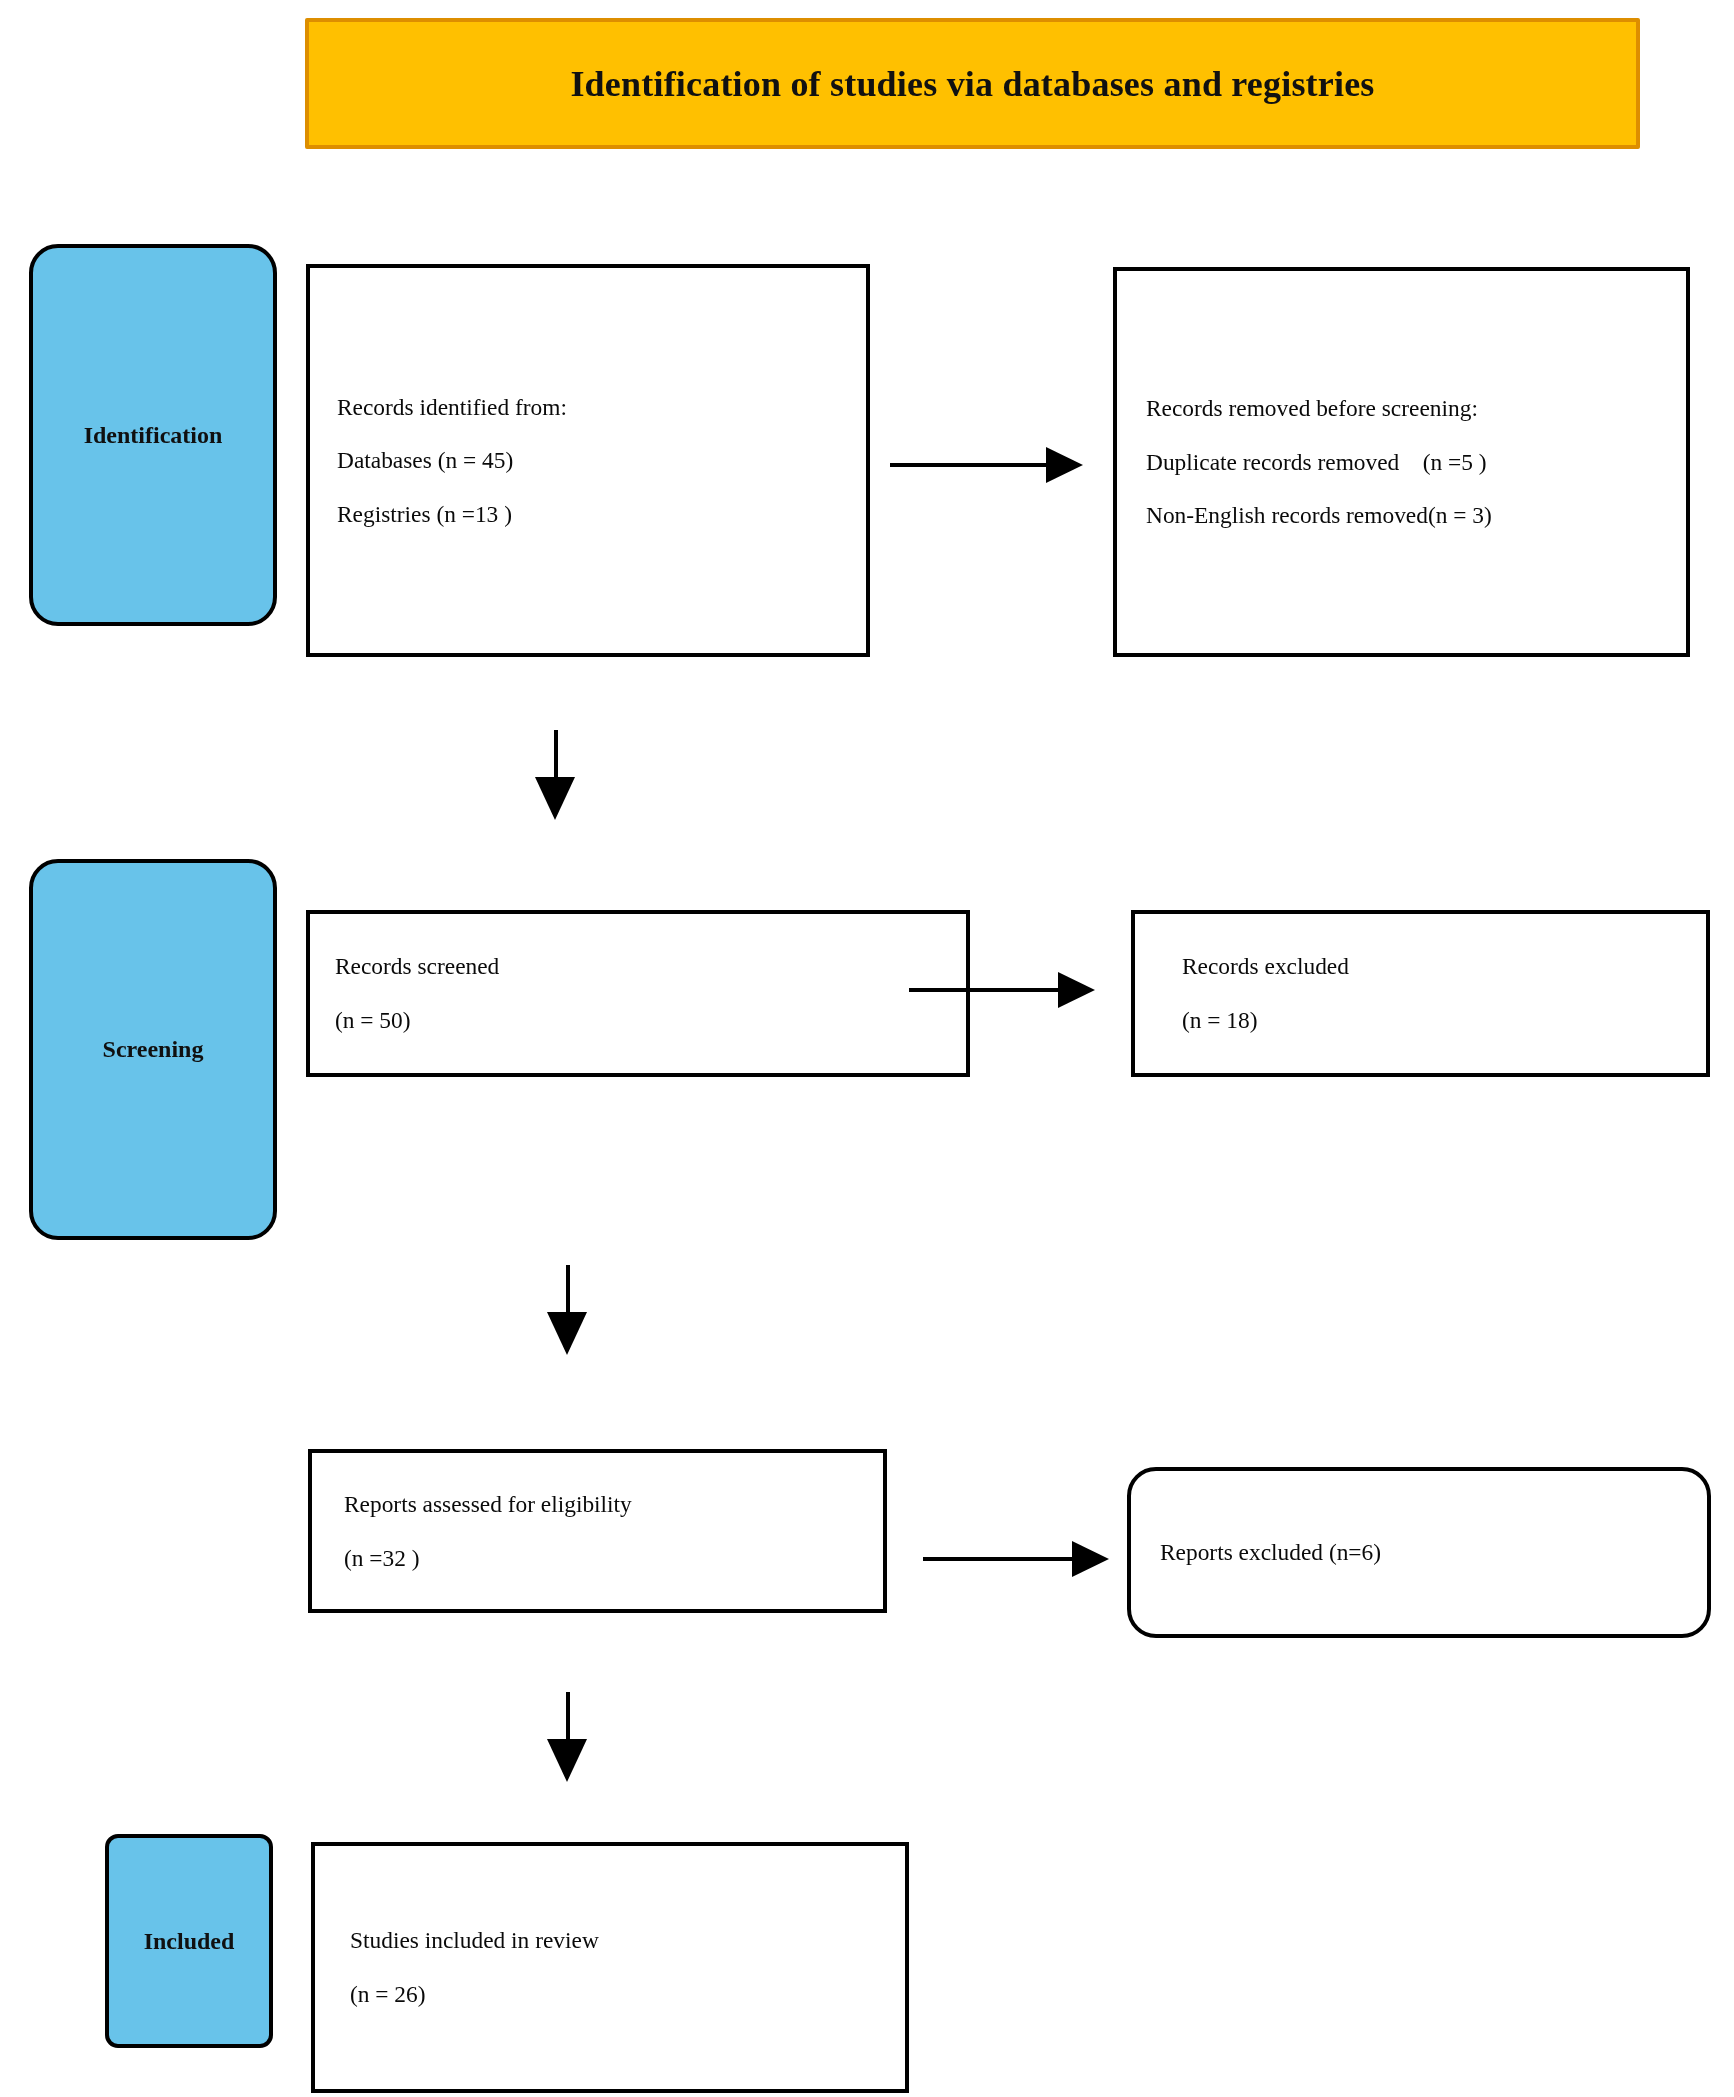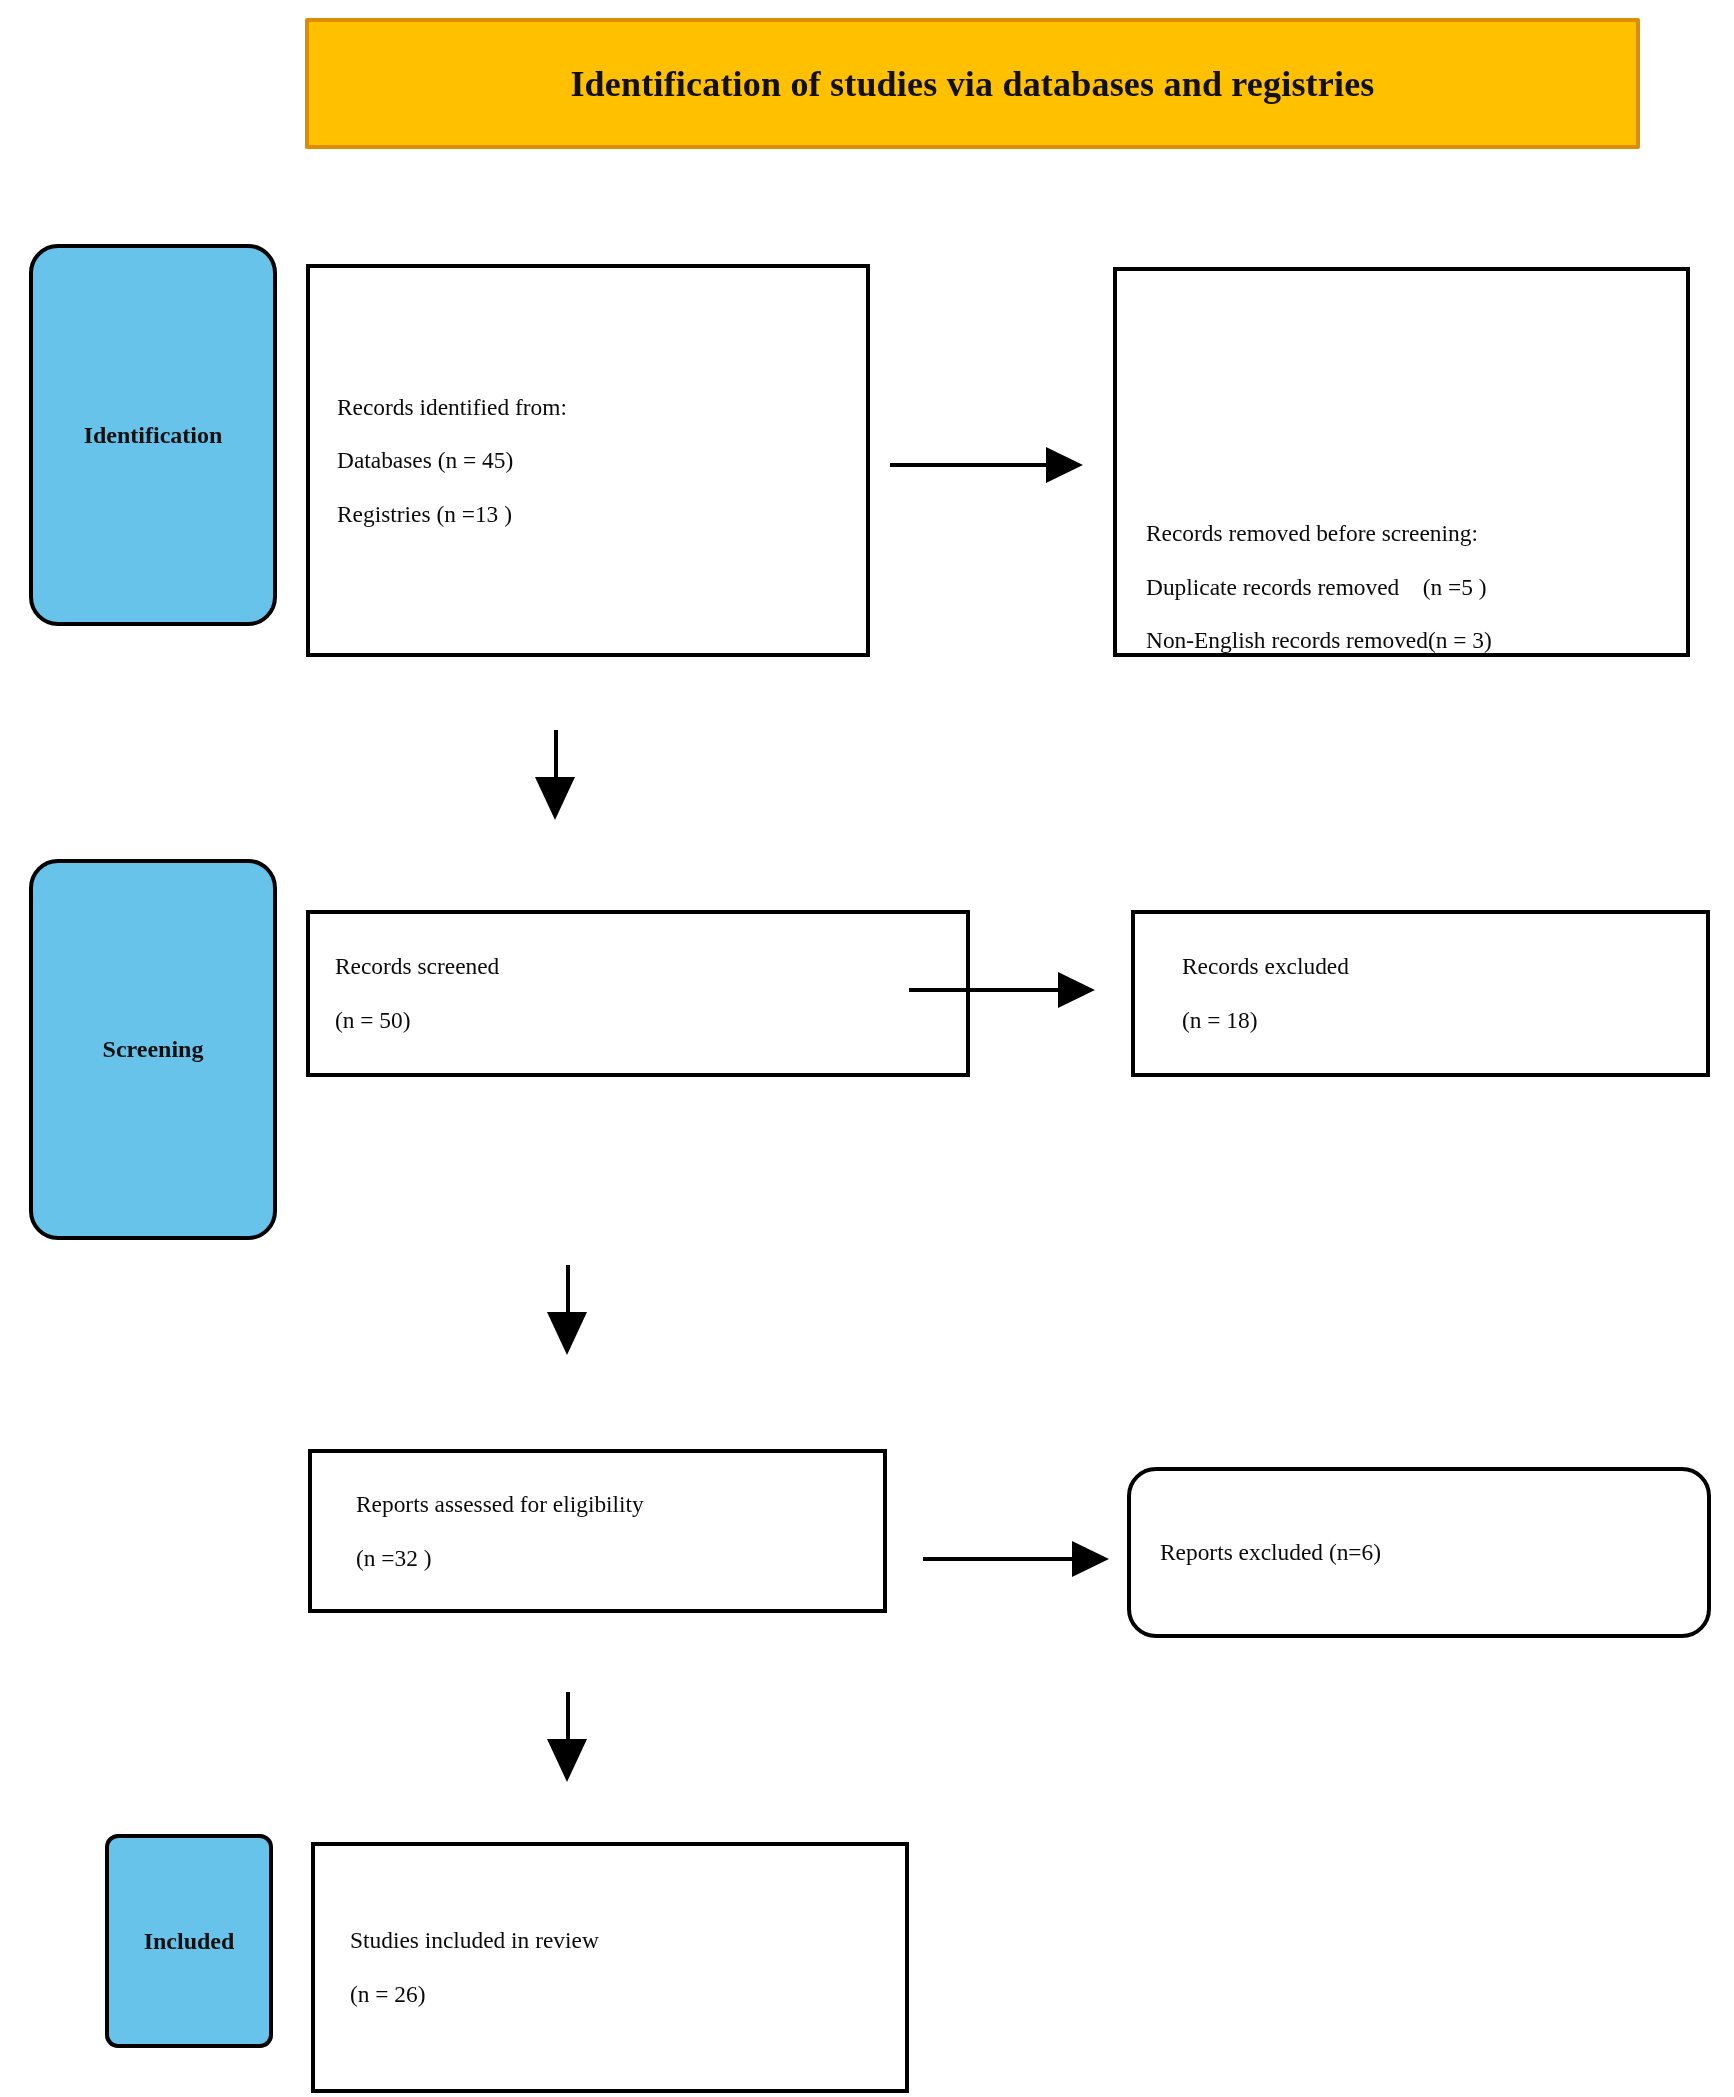--- a/index.html
+++ b/index.html
@@ -84,33 +84,33 @@
     line-height: 1.05;
     color: #0a0a0a;
     white-space: pre;
     margin: 0;
     padding: 0;
   }
   .box-line + .box-line { margin-top: 29px; }
 
   
   .box-identified   { left: 306px;  top: 264px;  width: 564px; height: 393px; }
-  .box-removed      { left: 1113px; top: 267px;  width: 577px; height: 390px; justify-content: flex-end; }
+  .box-removed      { left: 1113px; top: 267px;  width: 577px; height: 390px; }
   .box-screened     { left: 306px;  top: 910px; width: 664px; height: 167px; }
   .box-rec-excluded { left: 1131px; top: 910px; width: 579px; height: 167px; }
   .box-eligibility  { left: 308px;  top: 1449px; width: 579px; height: 164px; }
   .box-rep-excluded { left: 1127px; top: 1467px; width: 584px; height: 171px; border-radius: 29px; }
   .box-included     { left: 311px;  top: 1842px; width: 598px; height: 251px; }
 
   
   .box-identified .box-lines { padding-left: 27px; }
   .box-removed .box-lines    { padding-left: 29px; }
   .box-rec-excluded .box-lines { padding-left: 47px; }
   .box-rep-excluded .box-lines { padding-left: 29px; }
-  .box-eligibility .box-lines  { padding-left: 44px; }
+  .box-eligibility .box-lines  { padding-left: 32px; }
   .box-included .box-lines     { padding-left: 35px; }
 
   
   .arrow-h {
     position: absolute;
     height: 0;
   }
   .arrow-h .shaft {
     position: absolute;
     left: 0;

